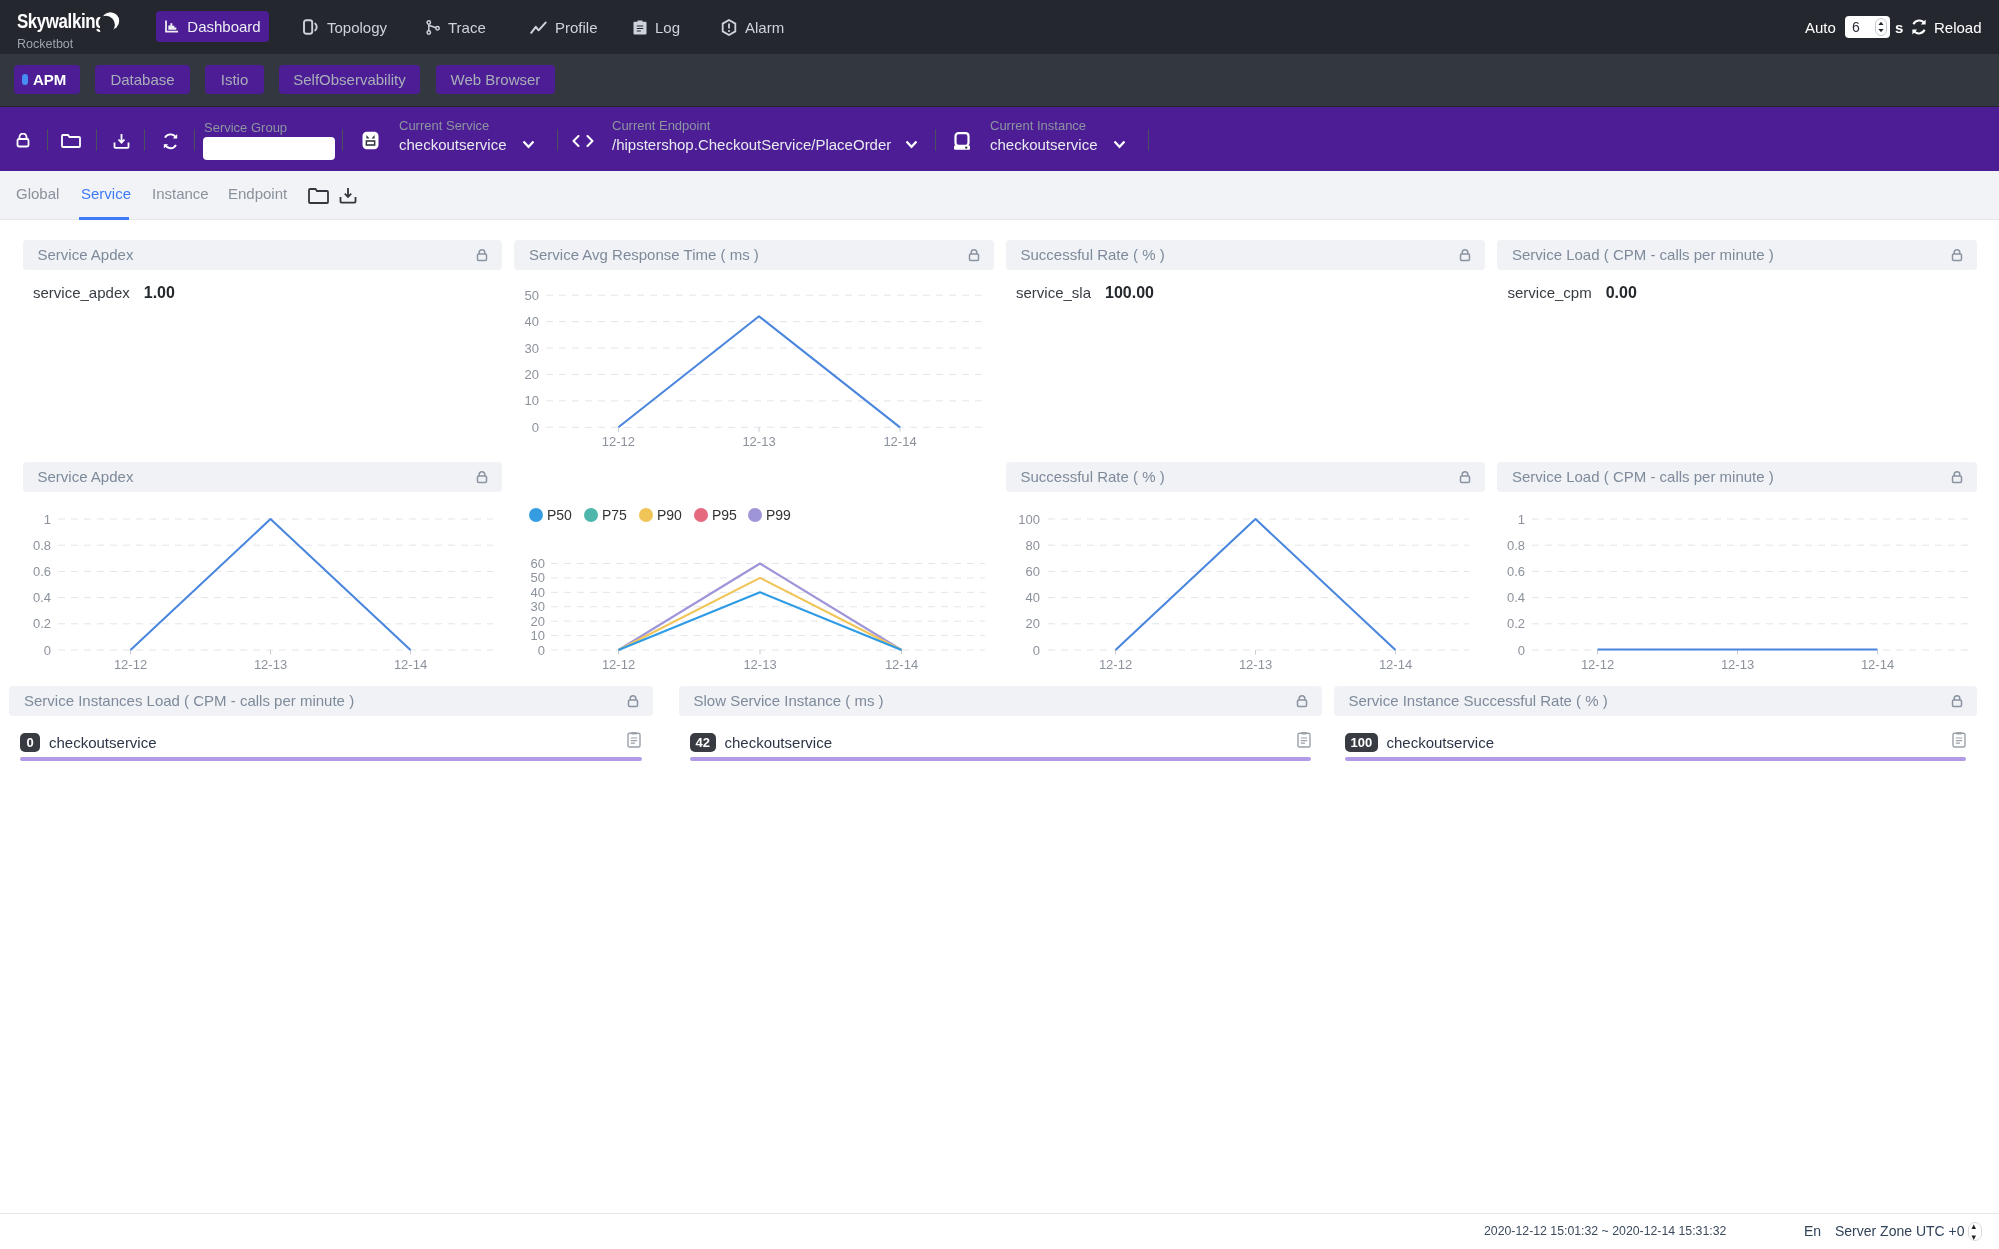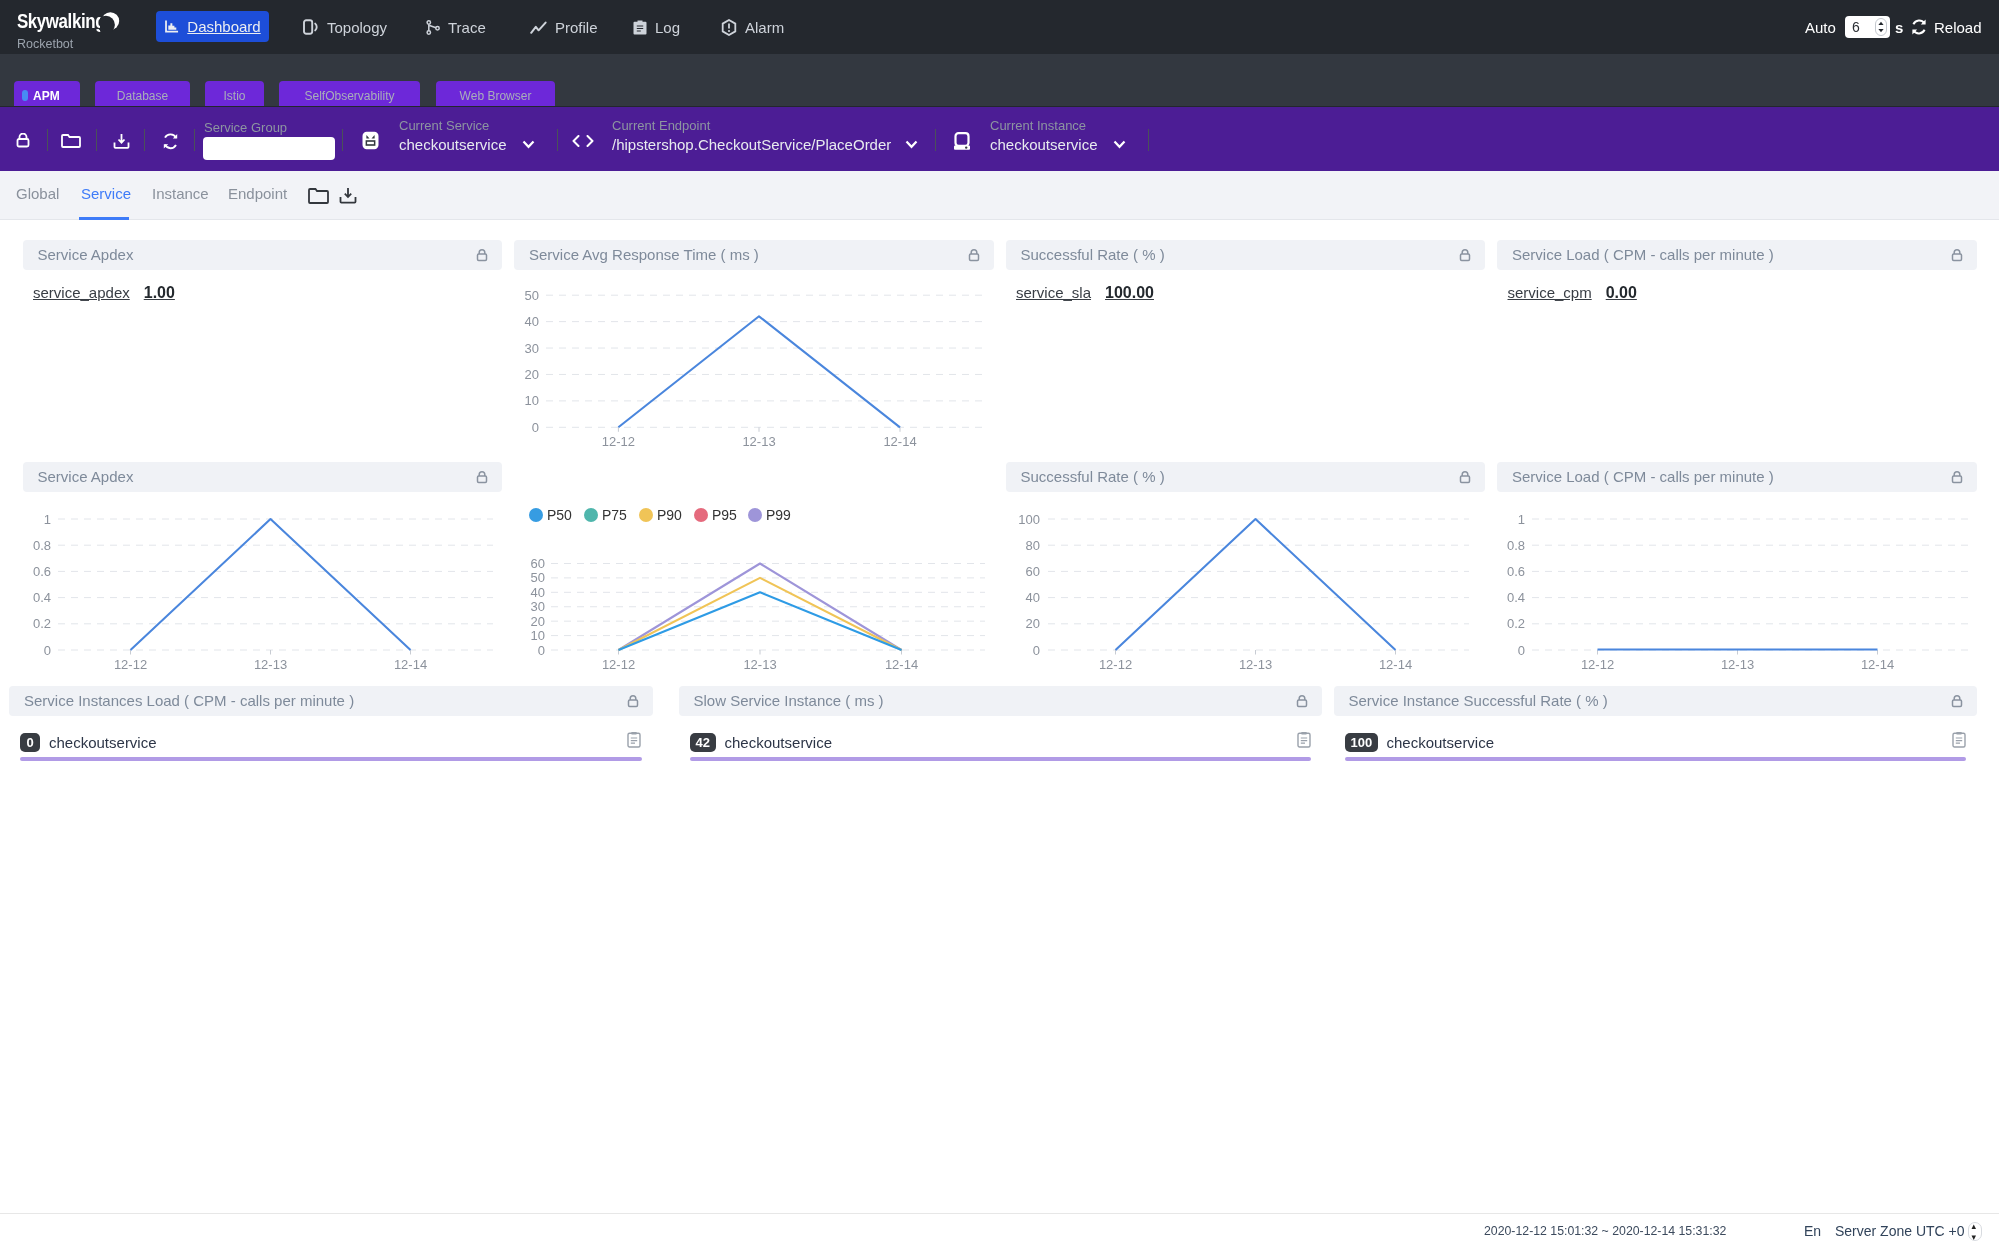--- a/index.html
+++ b/index.html
@@ -7,39 +7,39 @@
 body { position:relative; background:#fff; font-family:"Liberation Sans", sans-serif; overflow:hidden; }
 .abs { position:absolute; }
 
 #nav { position:absolute; top:0; left:0; width:1999px; height:54px; background:#24282e; }
 #logo { position:absolute; left:17px; top:0; width:140px; height:54px; color:#fff; }
 #logo .lt { font-size:21px; font-weight:bold; letter-spacing:-0.5px; white-space:nowrap; }
 #logo .rb { font-size:12.5px; color:#9ba3ad; margin-top:1px; }
 .sqz { display:inline-block; transform:scaleX(0.805); transform-origin:0 50%; margin-right:-21px; }
 .navitem { position:absolute; top:0; height:54px; display:flex; align-items:center; color:#ced3da; font-size:15px; }
 .navitem svg { margin-right:8px; }
-#dashbtn { position:absolute; left:156px; top:11px; width:113px; height:31px; background:#1d4ed8; border-radius:4px; display:flex; align-items:center; justify-content:center; color:#eceef1; font-size:15px;text-decoration:underline; }
+#dashbtn { position:absolute; left:156px; top:11px; width:113px; height:31px; background:#4c1d95; border-radius:4px; display:flex; align-items:center; justify-content:center; color:#eceef1; font-size:15px; }
 #dashbtn svg { margin-right:8px; }
 
 #bar2 { position:absolute; top:54px; left:0; width:1999px; height:52px; background:#333840; }
-.gbtn { position:absolute; top:27px; height:29px; background:#6d28d9; border-radius:4px; display:flex; align-items:center; justify-content:center; color:#a9afb9; font-size:12px; }
+.gbtn { position:absolute; top:11px; height:29px; background:#4c1d95; border-radius:4px; display:flex; align-items:center; justify-content:center; color:#a9afb9; font-size:15px; }
 
 #bar3 { position:absolute; top:106px; left:0; width:1999px; height:65px; background:#4c1d95; border-top:1px solid #23272d; }
 .vdiv { position:absolute; top:22px; width:1px; height:22px; background:#4a505a; }
 .slabel { position:absolute; color:#8d95a1; font-size:13px; }
 .svalue { position:absolute; color:#e8ebef; font-size:15px; white-space:nowrap; }
 
 #tabs { position:absolute; top:171px; left:0; width:1999px; height:49px; background:#f2f3f7; border-bottom:1px solid #e4e6eb; }
 .tab { position:absolute; top:0; height:45px; line-height:45px; font-size:15px; color:#8a919c; }
 #tabul { position:absolute; left:79px; top:46px; width:50px; height:3px; background:#3e7bf8; }
 
 .card { position:absolute; background:#fff; }
 .chead { position:absolute; left:0; top:0; right:0; height:30px; background:#f0f2f6; border-radius:4px; color:#7e8a9a; font-size:15px; line-height:30px; padding-left:15px; }
 .chead svg { position:absolute; right:14px; top:9px; }
-.metric { position:absolute; top:44px; left:10.5px; font-size:15px; color:#383d44;text-decoration:underline; }
+.metric { position:absolute; top:44px; left:10.5px; font-size:15px; color:#383d44; }
 .metric b { font-size:16px; color:#24292e; margin-left:14px; font-weight:bold; }
 
 .badge { position:absolute; top:47px; height:19px; min-width:20px; background:#383c42; border-radius:5px; color:#fff; font-size:13px; font-weight:bold; text-align:center; line-height:19px; padding:0 6px; }
 .iname { position:absolute; top:48px; font-size:15px; color:#2c3547; }
 .pbar { position:absolute; top:70.5px; height:4.5px; background:#b19be6; border-radius:3px; }
 .clip { position:absolute; top:45px; }
 
 #footer { position:absolute; left:0; top:1213px; width:1999px; height:36px; background:#fff; border-top:1px solid #e7e7e7; }
 #fdate { position:absolute; left:1484px; top:10px; font-family:Liberation Sans, sans-serif; font-size:12.3px; color:#3c4a5d; }
 #fen { position:absolute; left:1804px; top:9px; font-size:14px; color:#31435a; }

